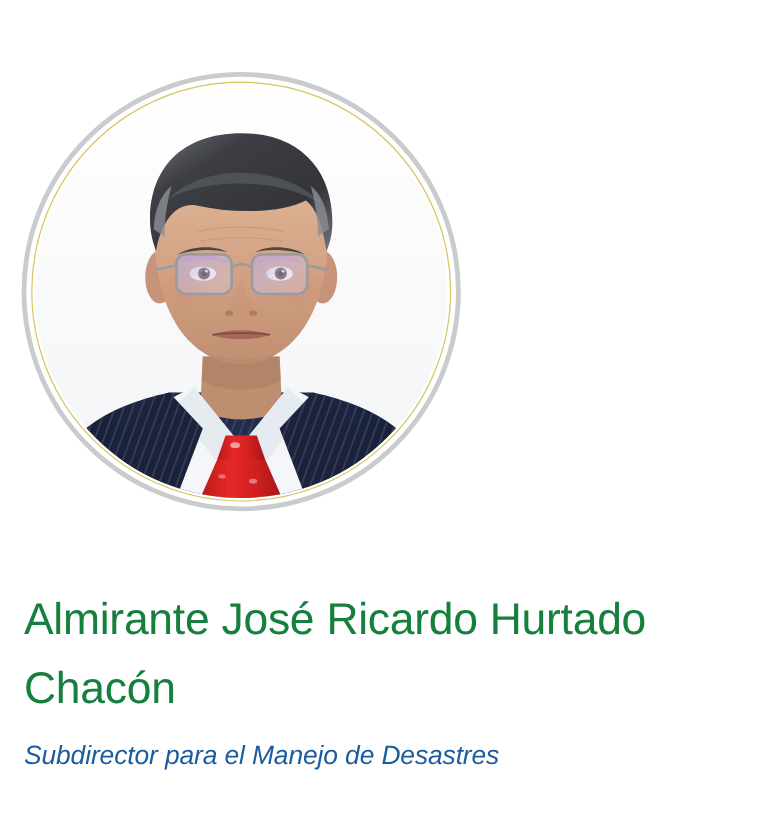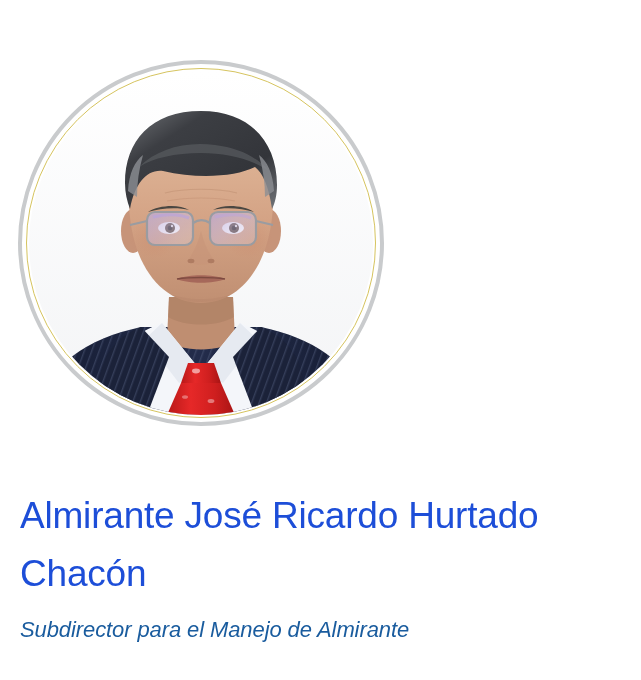--- a/index.html
+++ b/index.html
@@ -62,21 +62,21 @@
 
   
   .person-name {
     position: absolute;
     left: 20px;
     top: 487px;
     width: 600px;
     font-size: 37px;
     line-height: 58px;
     font-weight: 400;
-    color: #1d4ed8;
+    color: #15803d;
     letter-spacing: -0.2px;
     white-space: pre-line;
   }
   .person-role {
     position: absolute;
     left: 20px;
     top: 615px;
     width: 600px;
     font-size: 22px;
     line-height: 30px;
@@ -207,15 +207,15 @@
         <path d="M140 222 C154 230 190 230 204 222 C192 234 152 234 140 222 Z" fill="#b5866b" opacity="0.45"></path>
 
         <path d="M136 122 C156 117 188 117 208 122" fill="none" stroke="#c08f72" stroke-width="1.2" opacity="0.55"></path>
         <path d="M138 130 C158 126 186 126 206 130" fill="none" stroke="#c08f72" stroke-width="1.1" opacity="0.45"></path>
       </svg>
     </div>
   </div>
 
   <div class="person-name">Almirante José Ricardo Hurtado Chacón</div>
 
-  <div class="person-role">Subdirector para el Manejo de Almirante</div>
+  <div class="person-role">Subdirector para el Manejo de Desastres</div>
 
 </div>
 
 </body></html>

